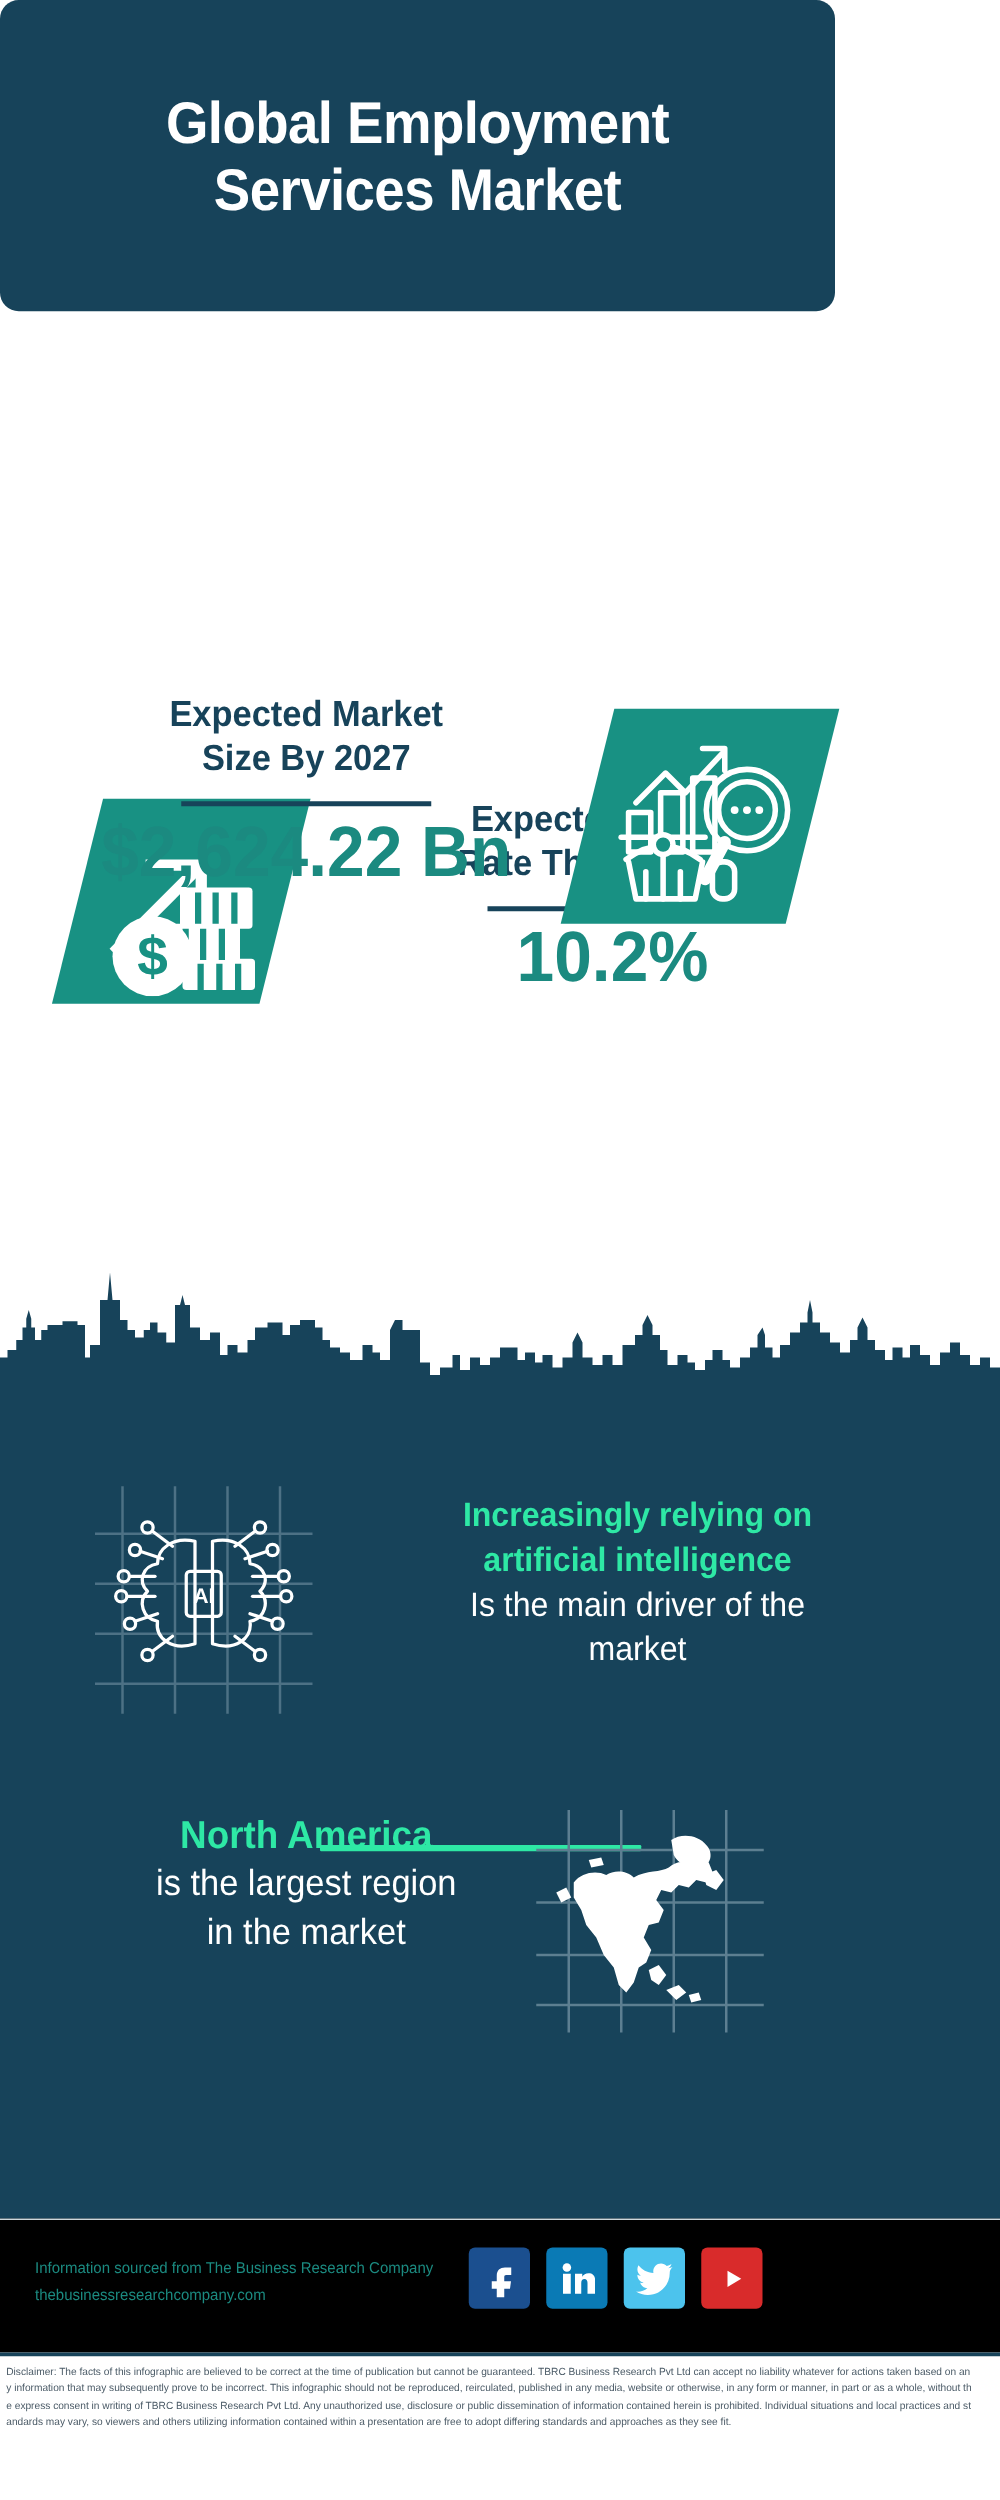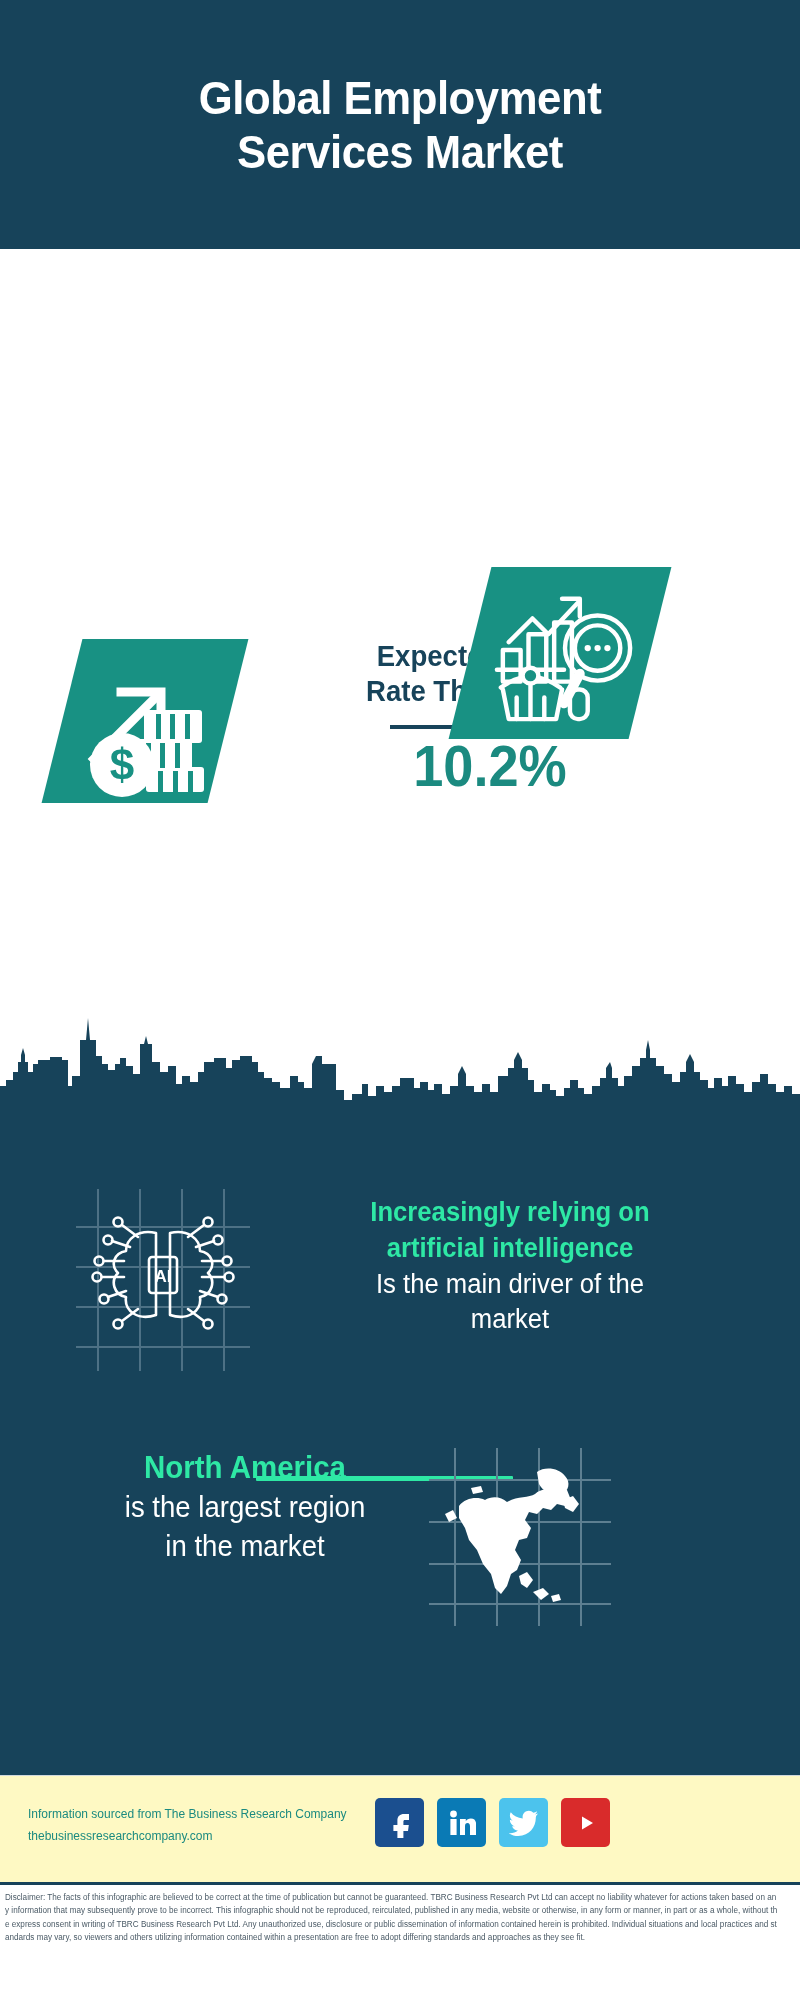--- a/index.html
+++ b/index.html
@@ -7,23 +7,23 @@
   body {
     font-family:"Liberation Sans", sans-serif;
     background:#ffffff;
     position:relative;
     overflow:hidden;
   }
   .page { width:800px; height:2000px; position:relative; background:#ffffff; }
 
   
   .header {
-    position:absolute; left:0; top:0; width:800px; height:249px;
+    position:absolute; left:0; top:0; width:668px; height:249px;
     background:#17435A;
-    display:flex; align-items:center; justify-content:center;
+    display:flex; align-items:center; justify-content:center;border-radius:15px;
   }
   .header-title {
     color:#ffffff;
     font-size:47px;
     line-height:1.13;
     font-weight:bold;
     text-align:center;
     letter-spacing:-0.5px;
     max-width:620px;
     transform:scaleX(0.93);
@@ -93,21 +93,21 @@
     position:absolute; left:30px; top:4px; width:430px; text-align:center;
     transform:scaleX(0.95);
   }
   .region-name { color:#2EE8A5; font-weight:bold; font-size:31px; line-height:1.3; }
   .region-sub { color:#ffffff; font-size:29px; line-height:1.33; font-weight:normal; }
   .map-wrap { position:absolute; left:425px; top:0px; width:190px; height:185px; }
 
   
   .footer {
     position:absolute; left:0; top:1775px; width:800px; height:127px;
-    background:#fef9c3;
+    background:#000000;
     border-top:1px solid #cfd8dc;
   }
   .footer-text { position:absolute; left:28px; top:28px; width:360px; }
   .footer-line {
     color:#1B8A80; font-size:12.5px; line-height:1.75; transform:scaleX(0.96);
     transform-origin:left center; display:block;
   }
   .socials { position:absolute; left:375px; top:22px; display:flex; gap:13px; }
   .sbtn {
     width:49px; height:49px; border-radius:5px;
@@ -166,20 +166,26 @@
 
     <div class="stat1-text">
       <div class="label">Expected Growth</div>
       <div class="label">Rate Through 2027</div>
       <div class="rule"></div>
       <div class="bigval">10.2%</div>
     </div>
   </div>
 
   <div class="stat2">
+    <div class="stat2-text">
+      <div class="label">Expected Market</div>
+      <div class="label">Size By 2027</div>
+      <div class="rule"></div>
+      <div class="bigval">$2,624.22 Bn</div>
+    </div>
 
     <div class="para para-2"></div>
     <svg class="icon-analytics" viewBox="0 0 160 150">
       <g fill="none" stroke="#ffffff" stroke-width="4.5" stroke-linecap="round" stroke-linejoin="round">
         <polyline points="22,64 46,40 62,56 92,24"></polyline>
         <polyline points="76,20 94,20 94,38"></polyline>
         <rect x="16" y="72" width="18" height="32"></rect>
         <rect x="42" y="56" width="18" height="48"></rect>
         <rect x="68" y="44" width="18" height="60"></rect>
         <path d="M10 92 L78 92"></path>

